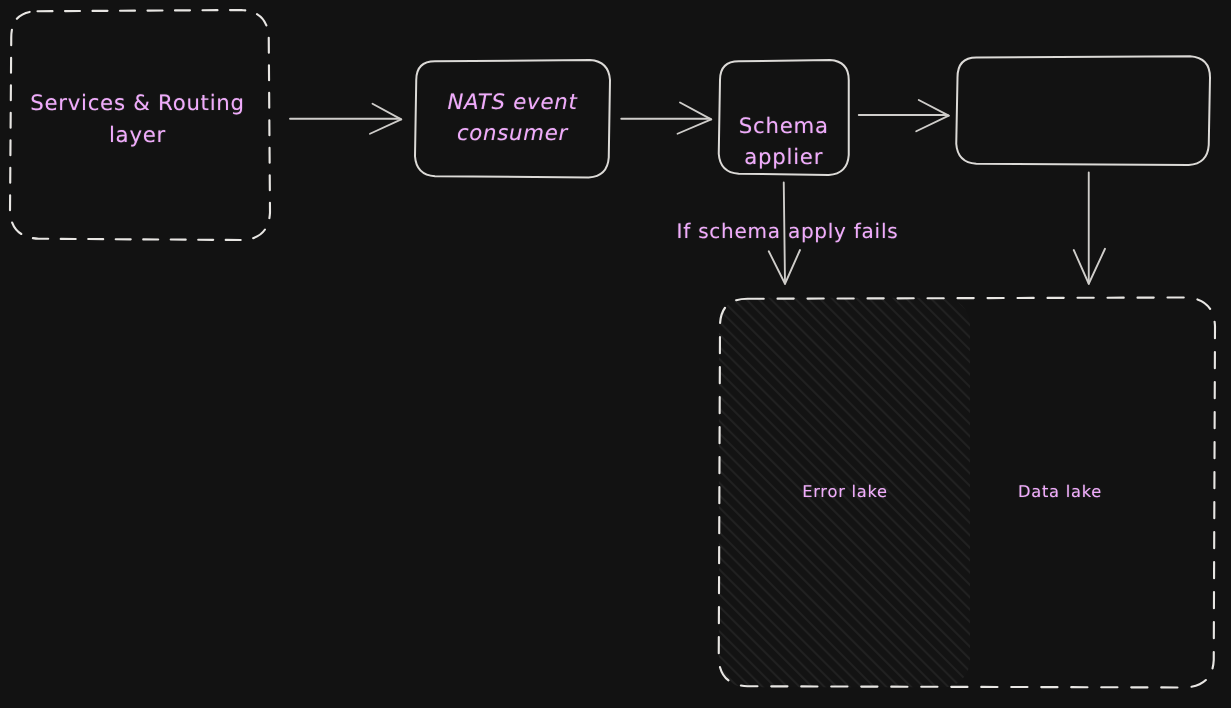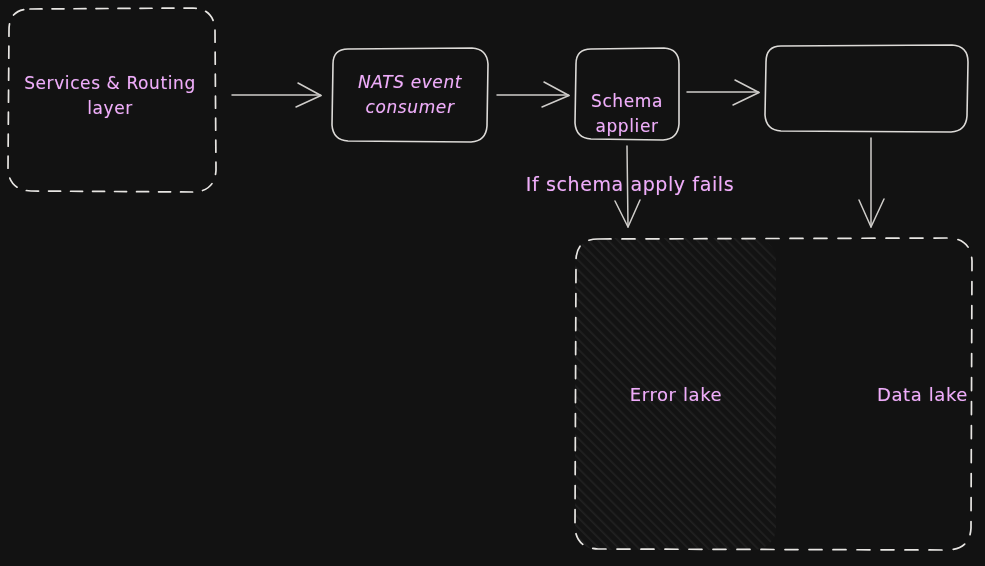--- a/index.html
+++ b/index.html
@@ -36,25 +36,25 @@
     text-align: center;
     white-space: pre-line;
     pointer-events: none;
     text-shadow: 0 0 1px rgba(232,230,227,0.35);
   }
   .node-label {
     transform: translate(-50%, -50%);
   }
   .edge-label {
     transform: translate(-50%, -50%);
-    font-size: 19px;
+    font-size: 16px;
   }
   .lake-label {
     transform: translate(-50%, -50%);
-    font-size: 18px;
+    font-size: 13px;
   }
 </style>
 </head>
 <body>
 
 <div id="canvas">
 
   <svg class="layer" viewBox="0 0 985 566" xmlns="http://www.w3.org/2000/svg">
     <defs>
       <pattern id="hatchPattern" width="7" height="7" patternUnits="userSpaceOnUse" patternTransform="rotate(-45 0 0)">
@@ -128,15 +128,15 @@
 consumer</div>
 
   <div class="label node-label" style="left:627px; top:94px; width:100px;margin-top:20px;">Schema
 applier</div>
 
 
   <div class="label edge-label" style="left:630px; top:185px; width:260px;">If schema apply fails</div>
 
   <div class="label lake-label" style="left:676px; top:395px; width:180px;">Error lake</div>
 
-  <div class="label lake-label" style="left:878px; top:395px; width:180px;text-align:right;">Data lake</div>
+  <div class="label lake-label" style="left:848px; top:395px; width:180px;">Data lake</div>
 
 </div>
 
 </body></html>

